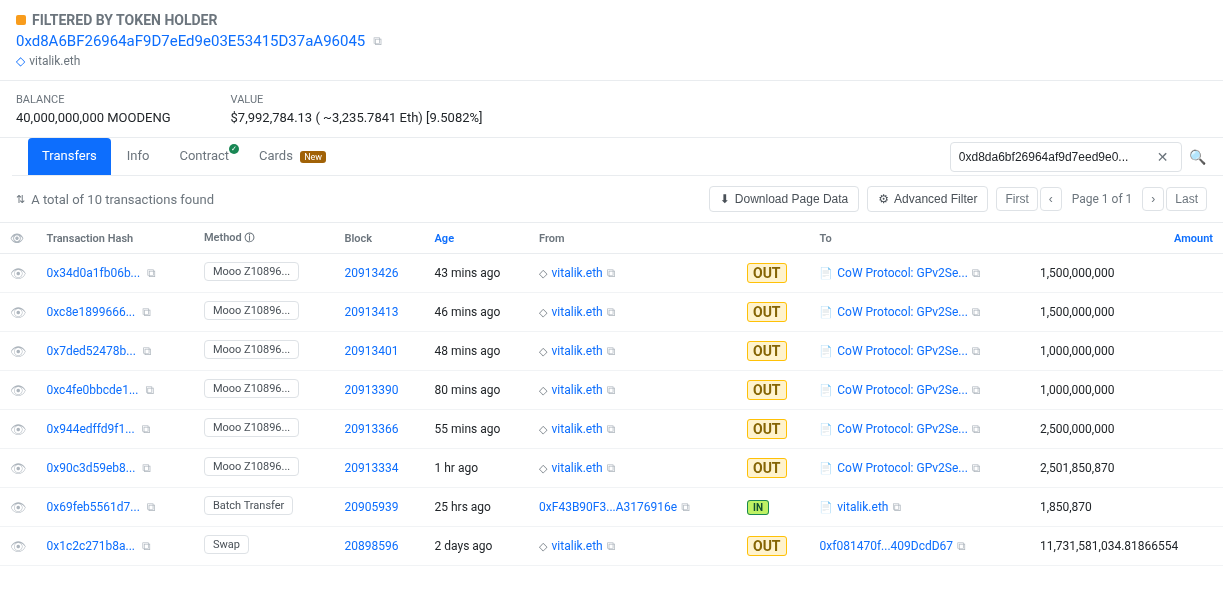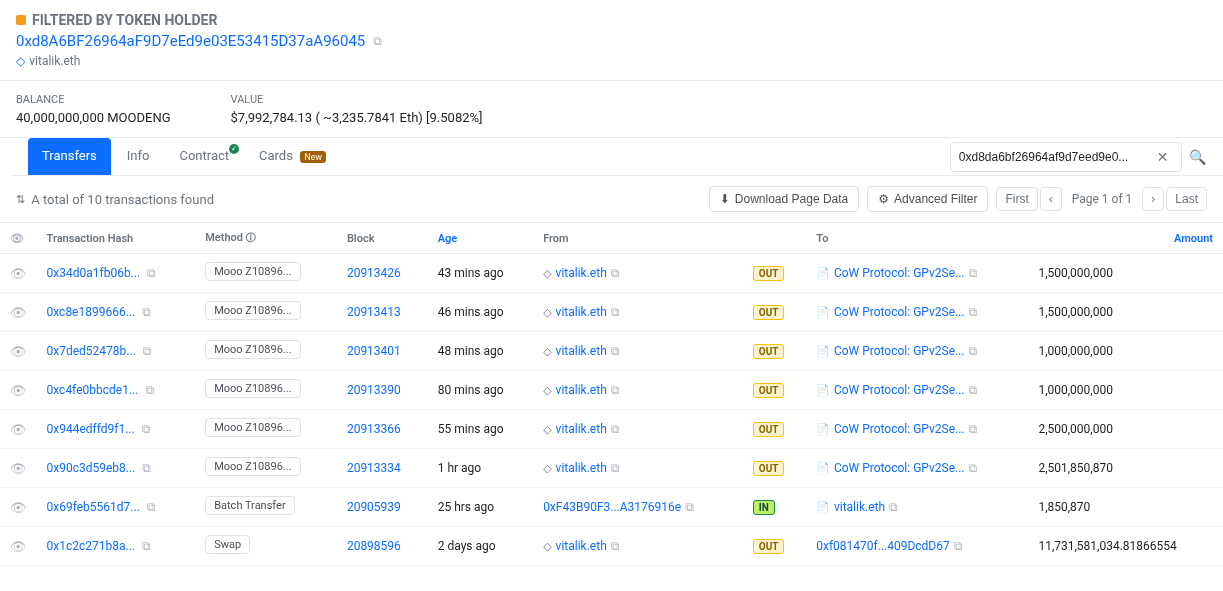--- a/index.html
+++ b/index.html
@@ -39,21 +39,21 @@
 
     .data-table { width: 100%; border-collapse: collapse; }
     .data-table th { padding: 8px 10px; text-align: left; font-size: 11px; font-weight: 600; color: #6c757d; border-bottom: 1px solid #e9ecef; white-space: nowrap; }
     .data-table td { padding: 8px 10px; border-bottom: 1px solid #f1f3f5; vertical-align: middle; font-size: 12px; white-space: nowrap; }
     .eye-col { width: 30px; color: #adb5bd; cursor: pointer; }
     .eye-icon { font-size: 13px; }
     .tx-link { color: #0d6efd; text-decoration: none; }
     .method-badge { display: inline-block; border: 1px solid #dee2e6; border-radius: 4px; padding: 2px 8px; font-size: 11px; color: #495057; max-width: 100px; overflow: hidden; text-overflow: ellipsis; cursor: default; }
     .from-to { display: flex; align-items: center; gap: 4px; }
     .eth-icon { font-size: 11px; color: #6c757d; }
-    .out-badge { background: #fff3cd; color: #856404; border: 1px solid #ffc107; border-radius: 3px; padding: 1px 5px; font-size: 10px; font-weight: 700; }
+    .out-badge { background: #fff3cd; color: #856404; border: 1px solid #ffc107; border-radius: 3px; padding: 1px 5px; font-size: 14px; font-weight: 700; }
     .in-badge { background: #bef264; color: #0f5132; border: 1px solid #198754; border-radius: 3px; padding: 1px 5px; font-size: 10px; font-weight: 700; }
     .contract-icon { font-size: 11px; color: #6c757d; }
     .amount { color: #212529; }
     .sort-icon { color: #6c757d; font-size: 11px; }
   </style>
 </head>
 <body>
 
 <div class="top-bar">
   <div class="filtered-label">

